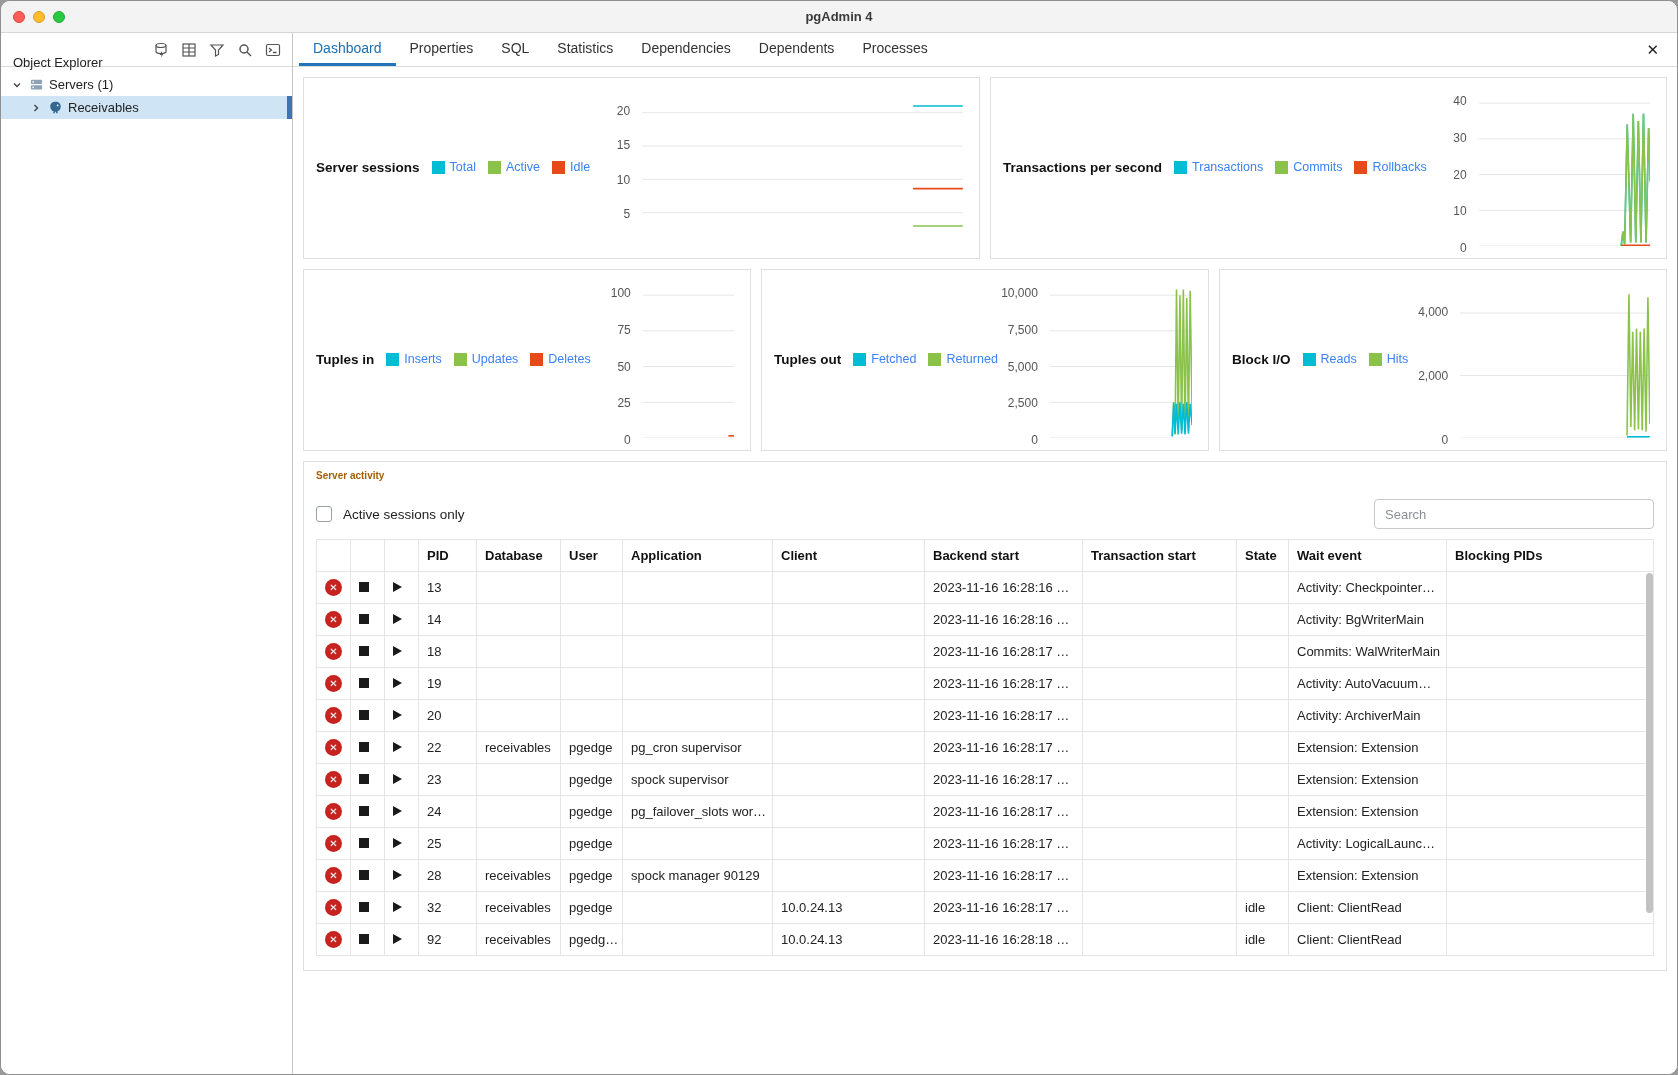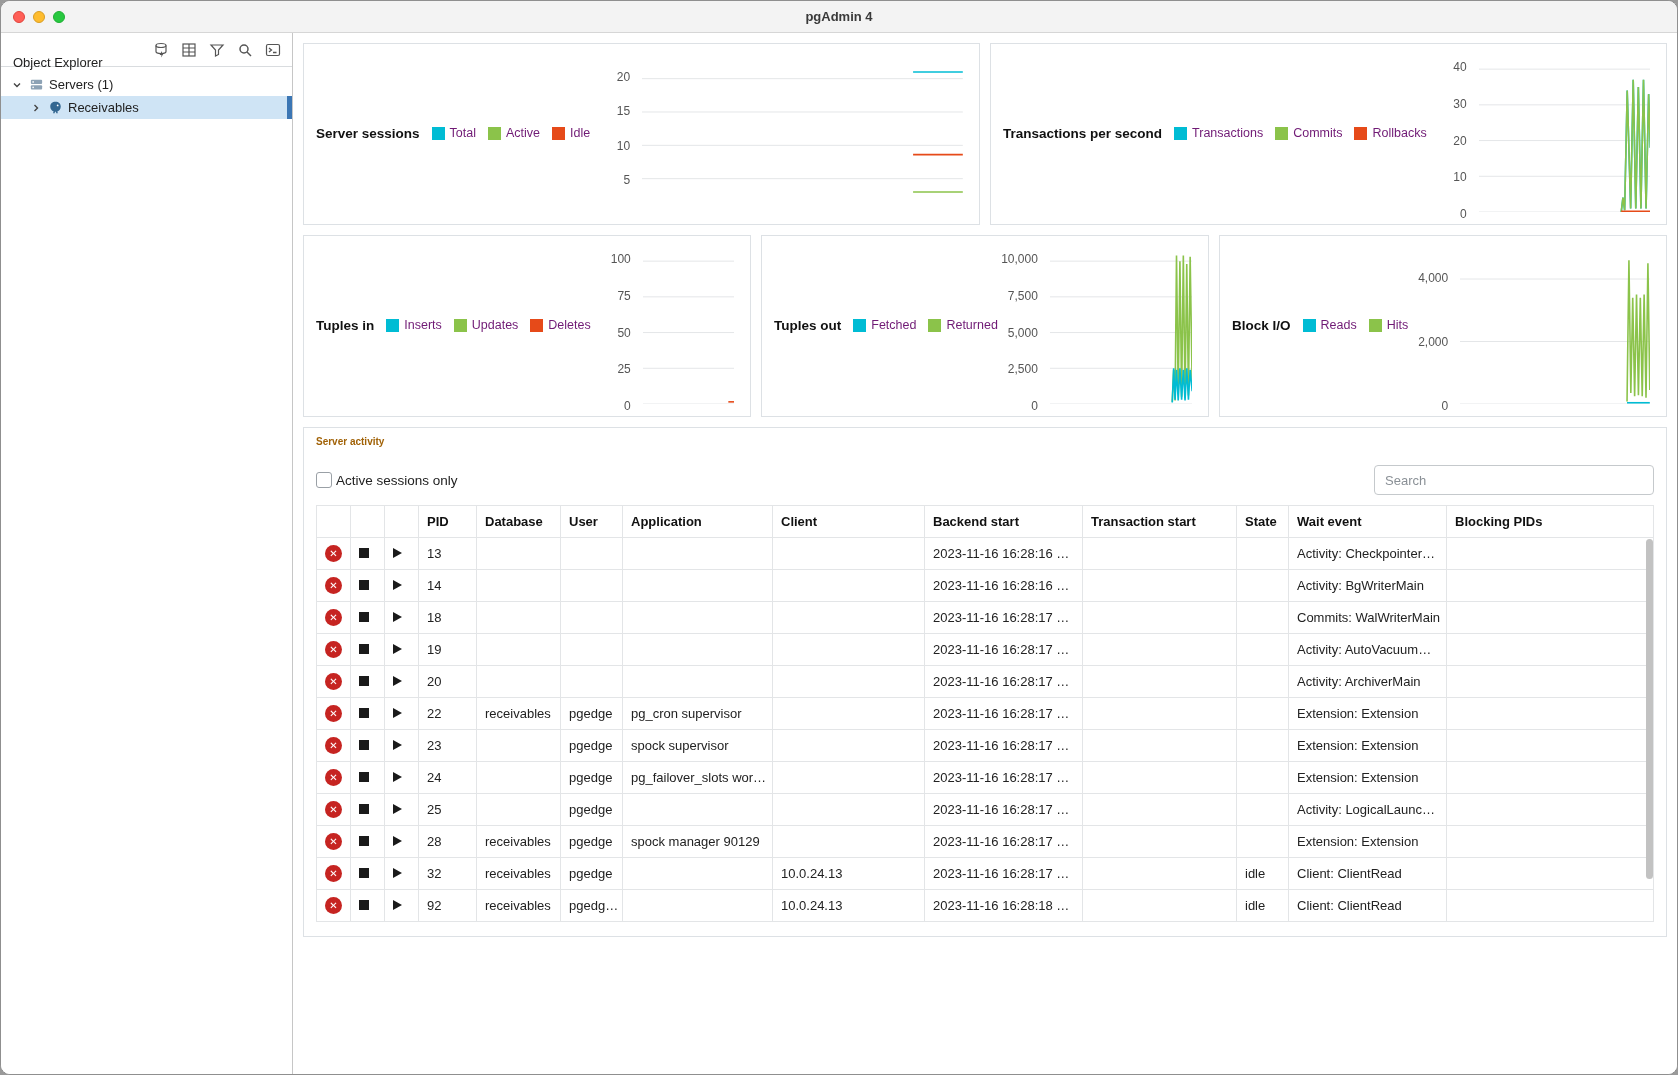--- a/index.html
+++ b/index.html
@@ -41,39 +41,39 @@
   .close-x { margin-left:auto; align-self:center; font-size:15px; color:#222; padding:4px 12px; cursor:pointer; }
 
   .dashboard { flex:1; overflow:hidden; padding:10px; background:#fff; }
   .charts-row { display:flex; gap:10px; margin-bottom:10px; }
   .chart-panel { border:1px solid #dde1e5; background:#fff; padding:8px 12px 10px; height:182px; display:flex; flex-direction:row; min-width:0; }
   .chart-panel.half { flex:1; }
   .chart-panel.third { flex:1; }
   .chart-header { display:flex; align-items:center; justify-content:space-between; }
   .chart-title { font-size:13.5px; font-weight:bold; color:#111; }
   .chart-legend { display:flex; align-items:center; }
-  .legend-item { display:flex; align-items:center; font-size:12.5px; color:#701a75; margin-left:12px; }
+  .legend-item { display:flex; align-items:center; font-size:12.5px; color:#3b82f6; margin-left:12px; }
   .legend-item .swatch { width:13px; height:13px; display:inline-block; margin-right:5px; }
   .chart-body { flex:1; position:relative; margin-top:8px; }
   .chart-body .y-axis { position:absolute; left:0; top:0; bottom:0; width:48px; }
   .chart-body .ytick { position:absolute; right:8px; transform:translateY(-50%); font-size:12px; color:#555; }
   .chart-body svg { position:absolute; left:52px; right:4px; top:2px; bottom:2px; width:calc(100% - 56px); height:calc(100% - 4px); }
   .chart-body svg line.grid { stroke:#e4e6e8; stroke-width:1; vector-effect:non-scaling-stroke; }
 
   
   .activity-panel { border:1px solid #dde1e5; background:#fff; }
   .activity-title { font-size:10px; font-weight:bold; color:#a16207; padding:8px 12px 6px; }
   .activity-tabs { display:flex; align-items:stretch; height:33px; border-bottom:1px solid #d9dcdf; padding:0 8px; }
   .activity-tab { display:flex; align-items:center; padding:0 14px; font-size:14px; color:#333; border-bottom:3px solid transparent; cursor:pointer; }
   .activity-tab.active { border-bottom-color:#2274b9; }
   .refresh-btn { margin-left:auto; align-self:center; width:30px; height:26px; border:1px solid #d3d7da; border-radius:4px; display:flex; align-items:center; justify-content:center; cursor:pointer; color:#444; }
   .refresh-btn svg { display:block; }
 
   .activity-controls { display:flex; align-items:center; justify-content:space-between; padding:12px 12px 10px; }
-  .checkbox-wrap { display:flex; align-items:center; gap:4px; font-size:13.5px; color:#222; }
+  .checkbox-wrap { display:flex; align-items:center; gap:11px; font-size:13.5px; color:#222; }
   .checkbox { width:16px; height:16px; border:1px solid #9aa0a6; border-radius:3px; background:#fff; cursor:pointer; }
   .search-input { width:280px; height:30px; border:1px solid #c5c9cc; border-radius:4px; padding:0 10px; font-size:13px; color:#333; font-family:inherit; }
   .search-input::placeholder { color:#8a9096; }
 
   .table-wrap { margin:0 12px 14px; position:relative; }
   table.sessions { width:100%; border-collapse:collapse; table-layout:fixed; font-size:13px; color:#222; }
   table.sessions th, table.sessions td { border:1px solid #e3e5e7; height:32px; padding:0 8px; text-align:left; white-space:nowrap; overflow:hidden; }
   table.sessions th { font-weight:bold; color:#111; }
   td.icon-cell { text-align:center; padding:0; }
   .cancel-icon { width:17px; height:17px; border-radius:50%; background:#c62421; color:#fff; font-size:10px; font-weight:bold; display:inline-flex; align-items:center; justify-content:center; line-height:1; }
@@ -175,20 +175,30 @@
                 <path d="M8 1.8c3.4 0 5.6 2.1 5.6 5.1 0 2.6-1.6 4.6-3.6 5.3l.5 2h-1.7l-.3-1.6H7.4l-.3 1.6H5.4l.5-2.1c-2-.7-3.5-2.6-3.5-5.2 0-3 2.2-5.1 5.6-5.1z" fill="#336791"></path>
                 <circle cx="10.3" cy="5.8" r=".95" fill="#fff"></circle>
               </svg>
           </span>
           <span>Receivables</span>
         </div>
       </div>
     </aside>
 
     <main class="content">
+      <div class="main-tabs">
+        <div class="main-tab active">Dashboard</div>
+          <div class="main-tab">Properties</div>
+          <div class="main-tab">SQL</div>
+          <div class="main-tab">Statistics</div>
+          <div class="main-tab">Dependencies</div>
+          <div class="main-tab">Dependents</div>
+          <div class="main-tab">Processes</div>
+          <span class="close-x">✕</span>
+      </div>
 
       <div class="dashboard">
 
         <div class="charts-row">
           <section class="chart-panel half">
             <div class="chart-header">
               <span class="chart-title">Server sessions</span>
               <span class="chart-legend">
                   <span class="legend-item"><span class="swatch" style="background: rgb(0, 188, 212);"></span>Total</span>
                   <span class="legend-item"><span class="swatch" style="background: rgb(139, 195, 74);"></span>Active</span>

